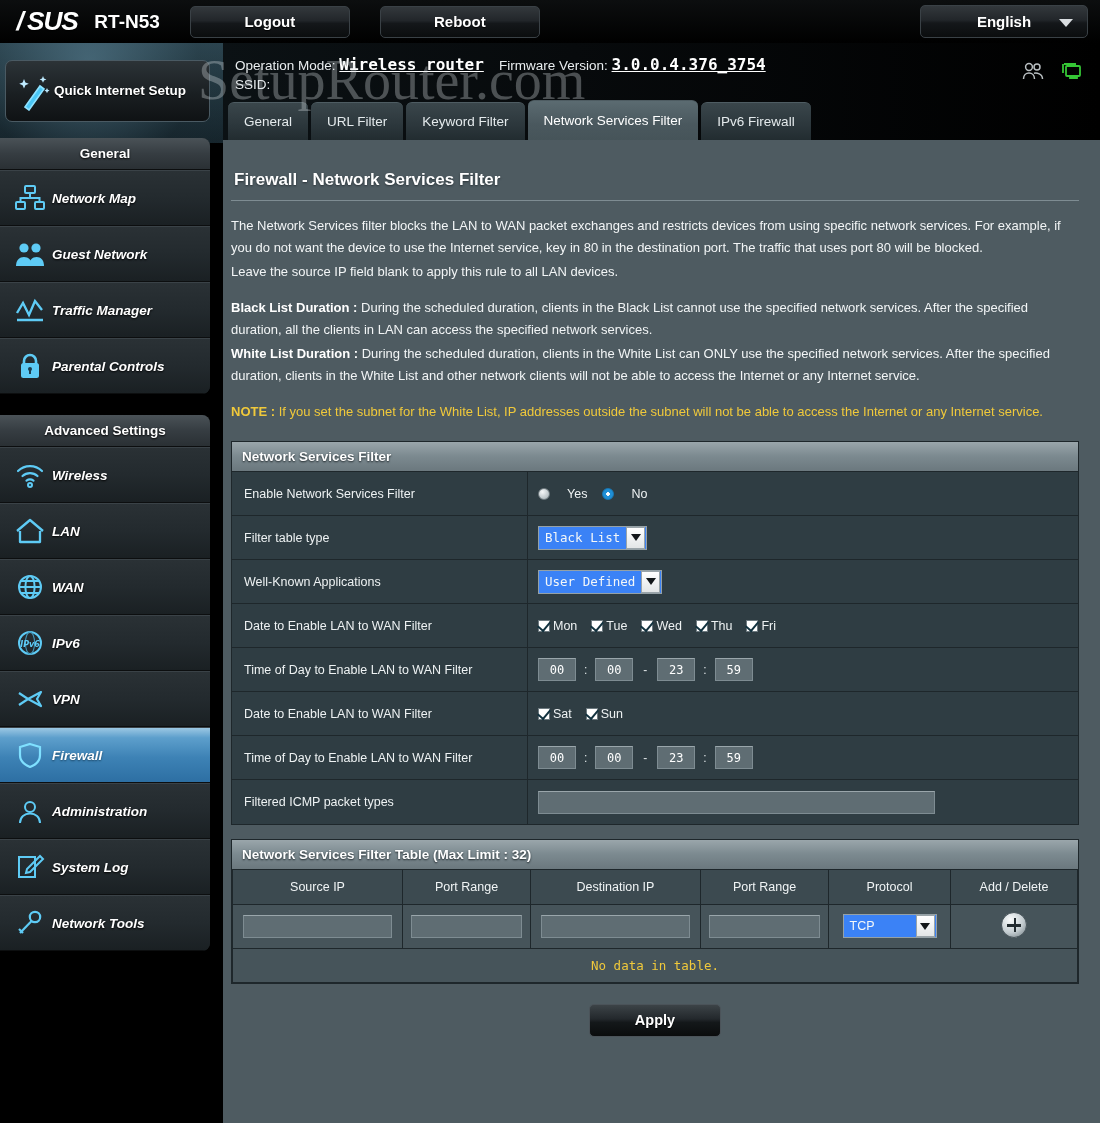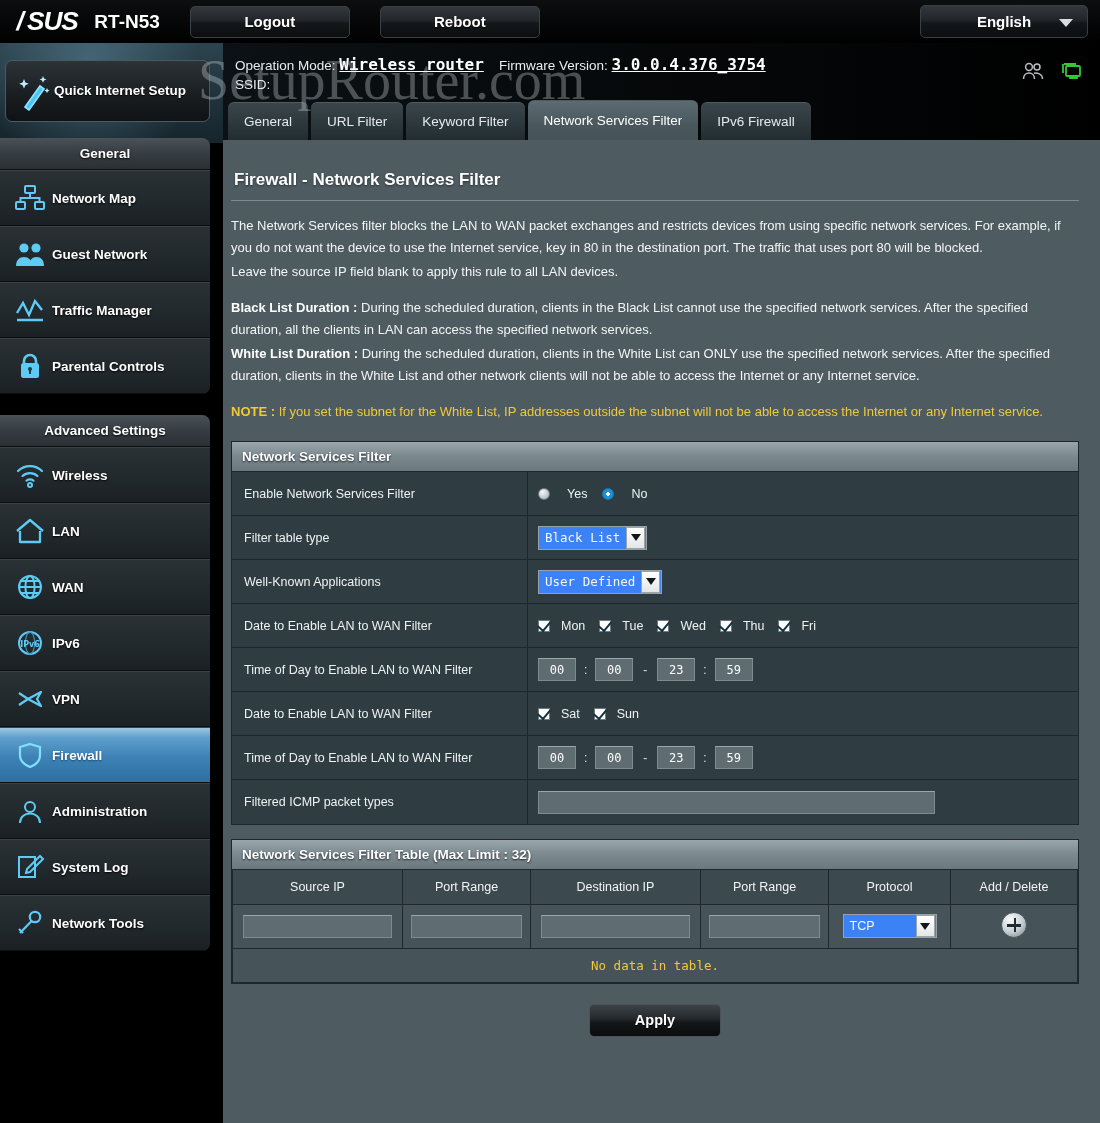--- a/index.html
+++ b/index.html
@@ -135,20 +135,21 @@
     border-bottom: 1px solid #0c0e0f;
   }
   .nav-item {
     height: 56px;
     display: flex; align-items: center;
     background: linear-gradient(#2a3135 0%, #232a2e 50%, #1a2023 100%);
     border-bottom: 1px solid #0c0e0f;
     border-top: 1px solid #3a4247;
     cursor: pointer;
     position: relative;
+    font-style: italic;
   }
   .nav-item .ico {
     width: 44px; height: 36px;
     margin-left: 8px;
     display: flex; align-items: center; justify-content: center;
     flex: none;
   }
   .nav-item .lbl {
     font-size: 13.5px; font-weight: bold;
     color: #fff;
@@ -365,21 +366,21 @@
   }
   .msel .btn::after {
     content: "";
     width: 0; height: 0;
     border-left: 5px solid transparent;
     border-right: 5px solid transparent;
     border-top: 7px solid #13171a;
   }
 
   
-  .cb-wrap { display: inline-flex; align-items: center; gap: 11px; margin-right: 9px; cursor: pointer; }
+  .cb-wrap { display: inline-flex; align-items: center; gap: 3px; margin-right: 9px; cursor: pointer; }
   .cbox {
     width: 12px; height: 12px;
     background: #fff;
     border: 1px solid #6d7a80;
     position: relative;
     flex: none;
   }
   .cbox.chk::after {
     content: "";
     position: absolute;

